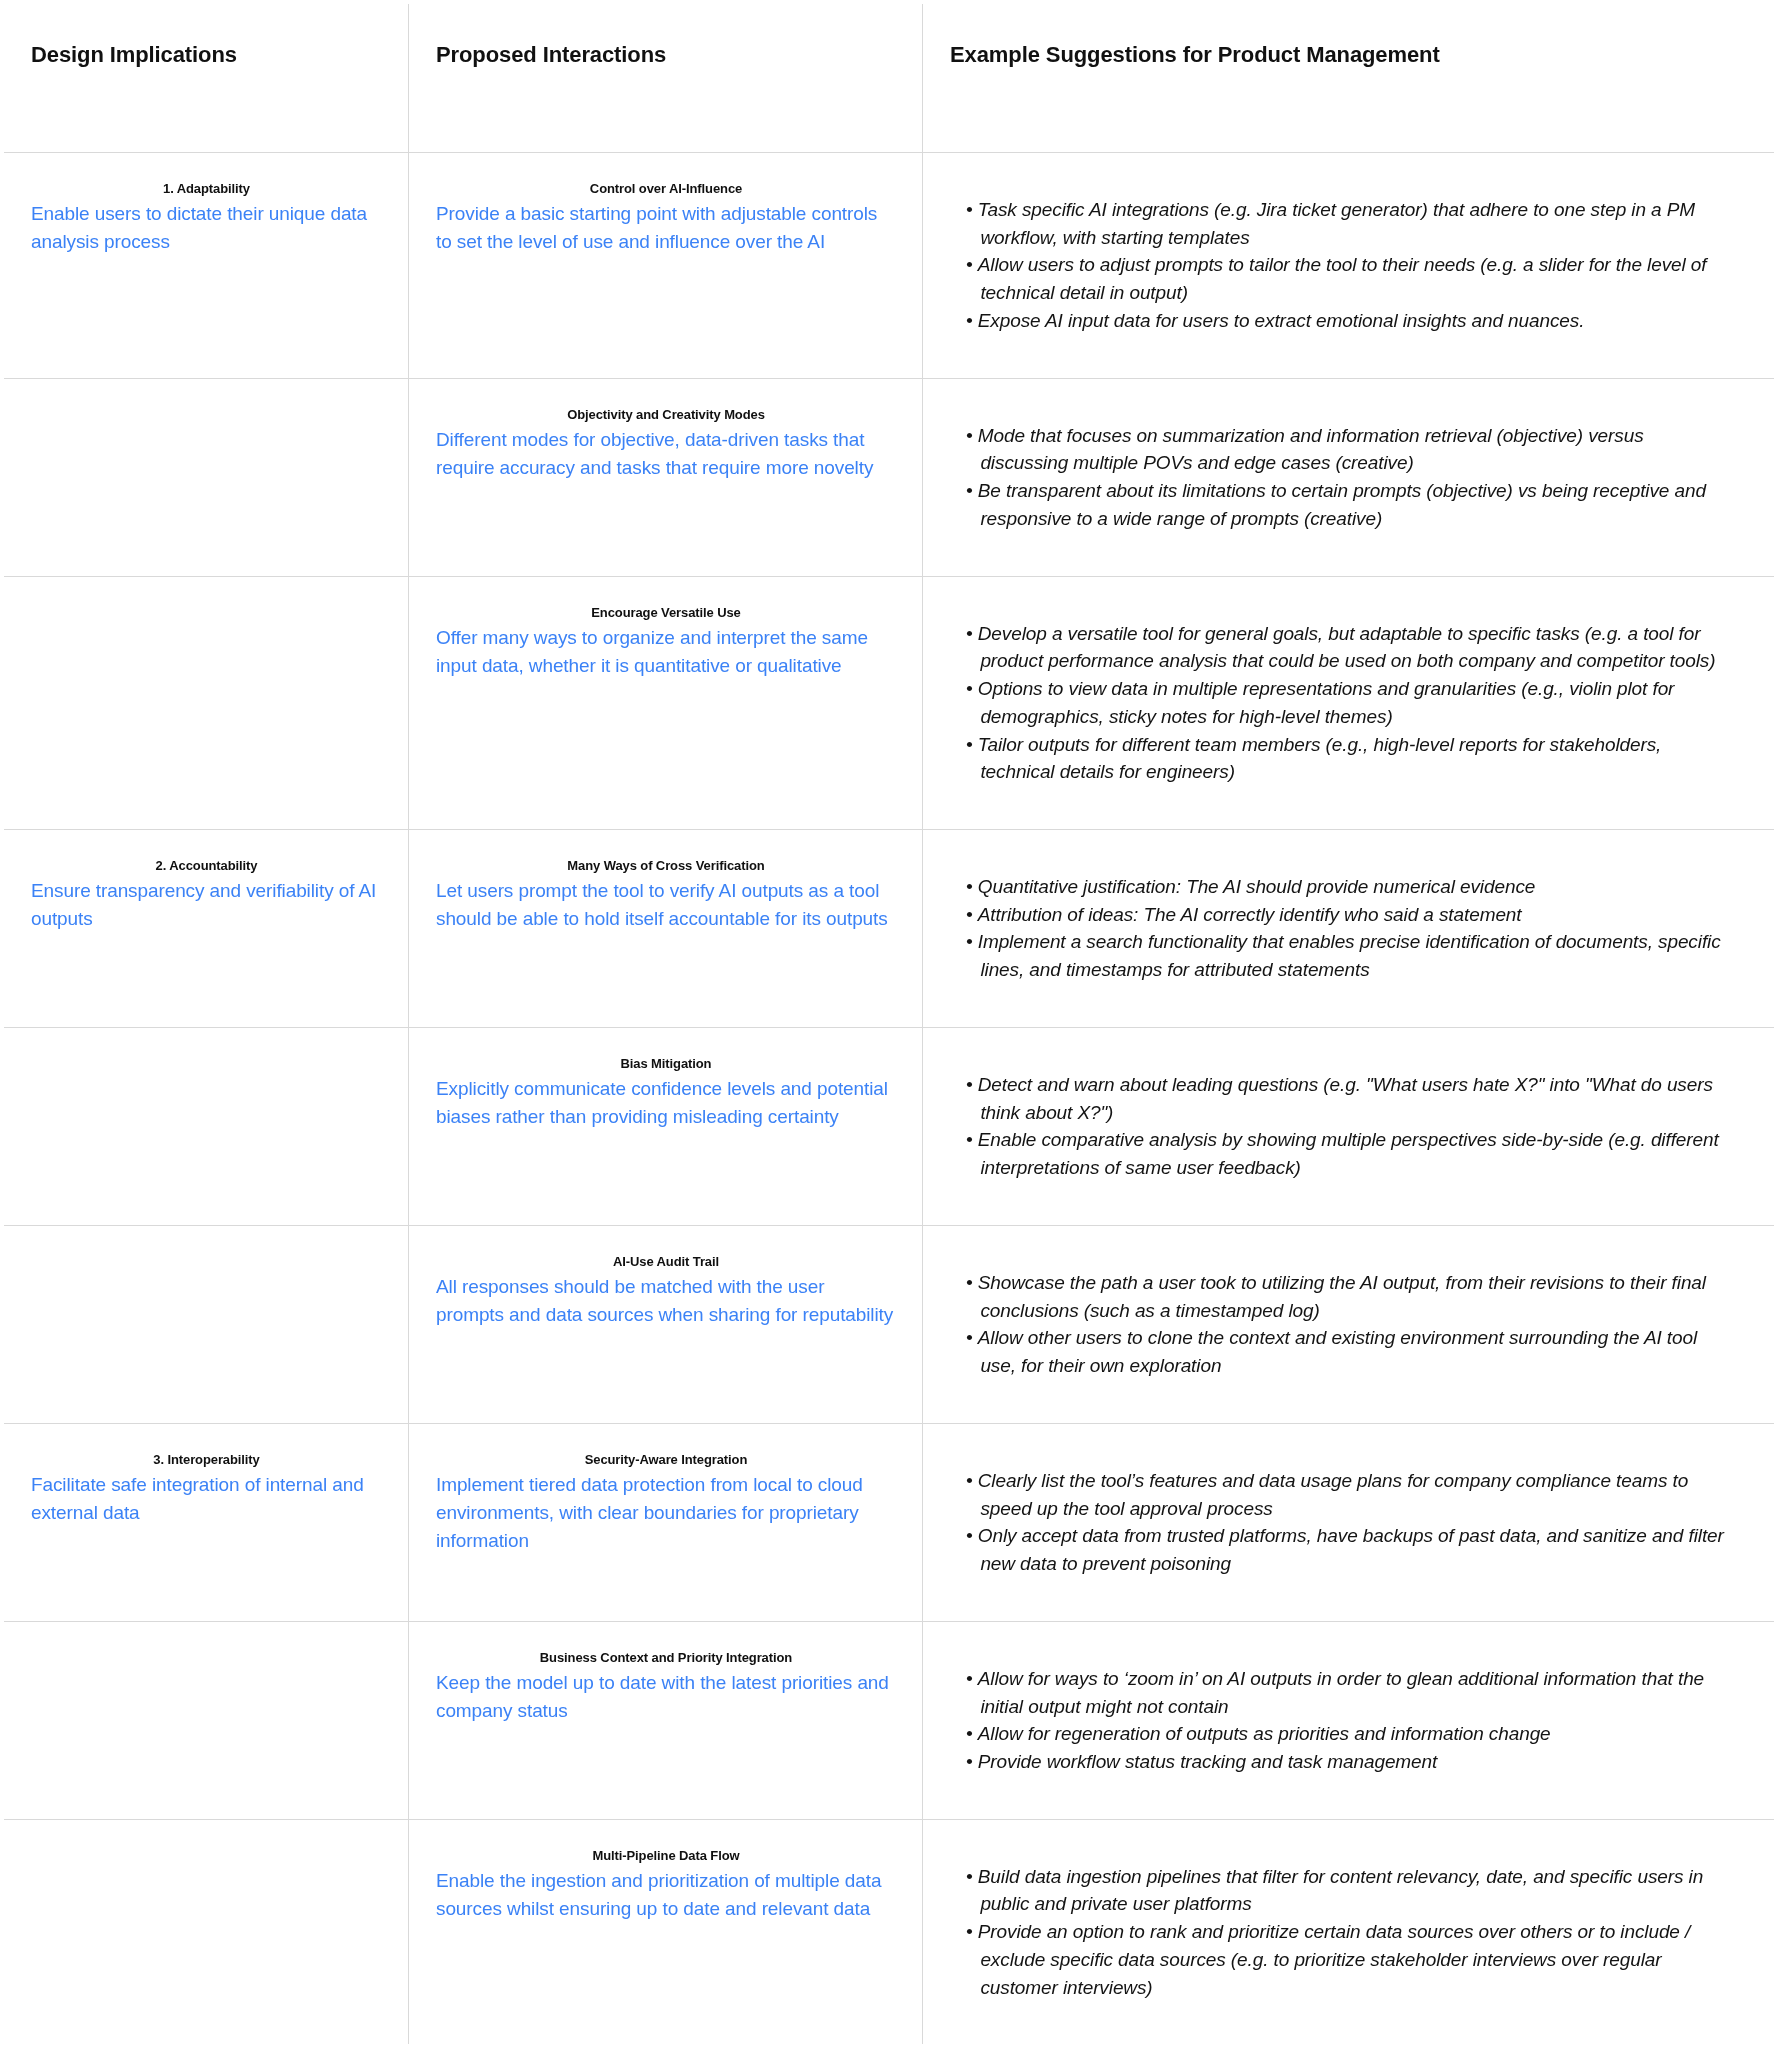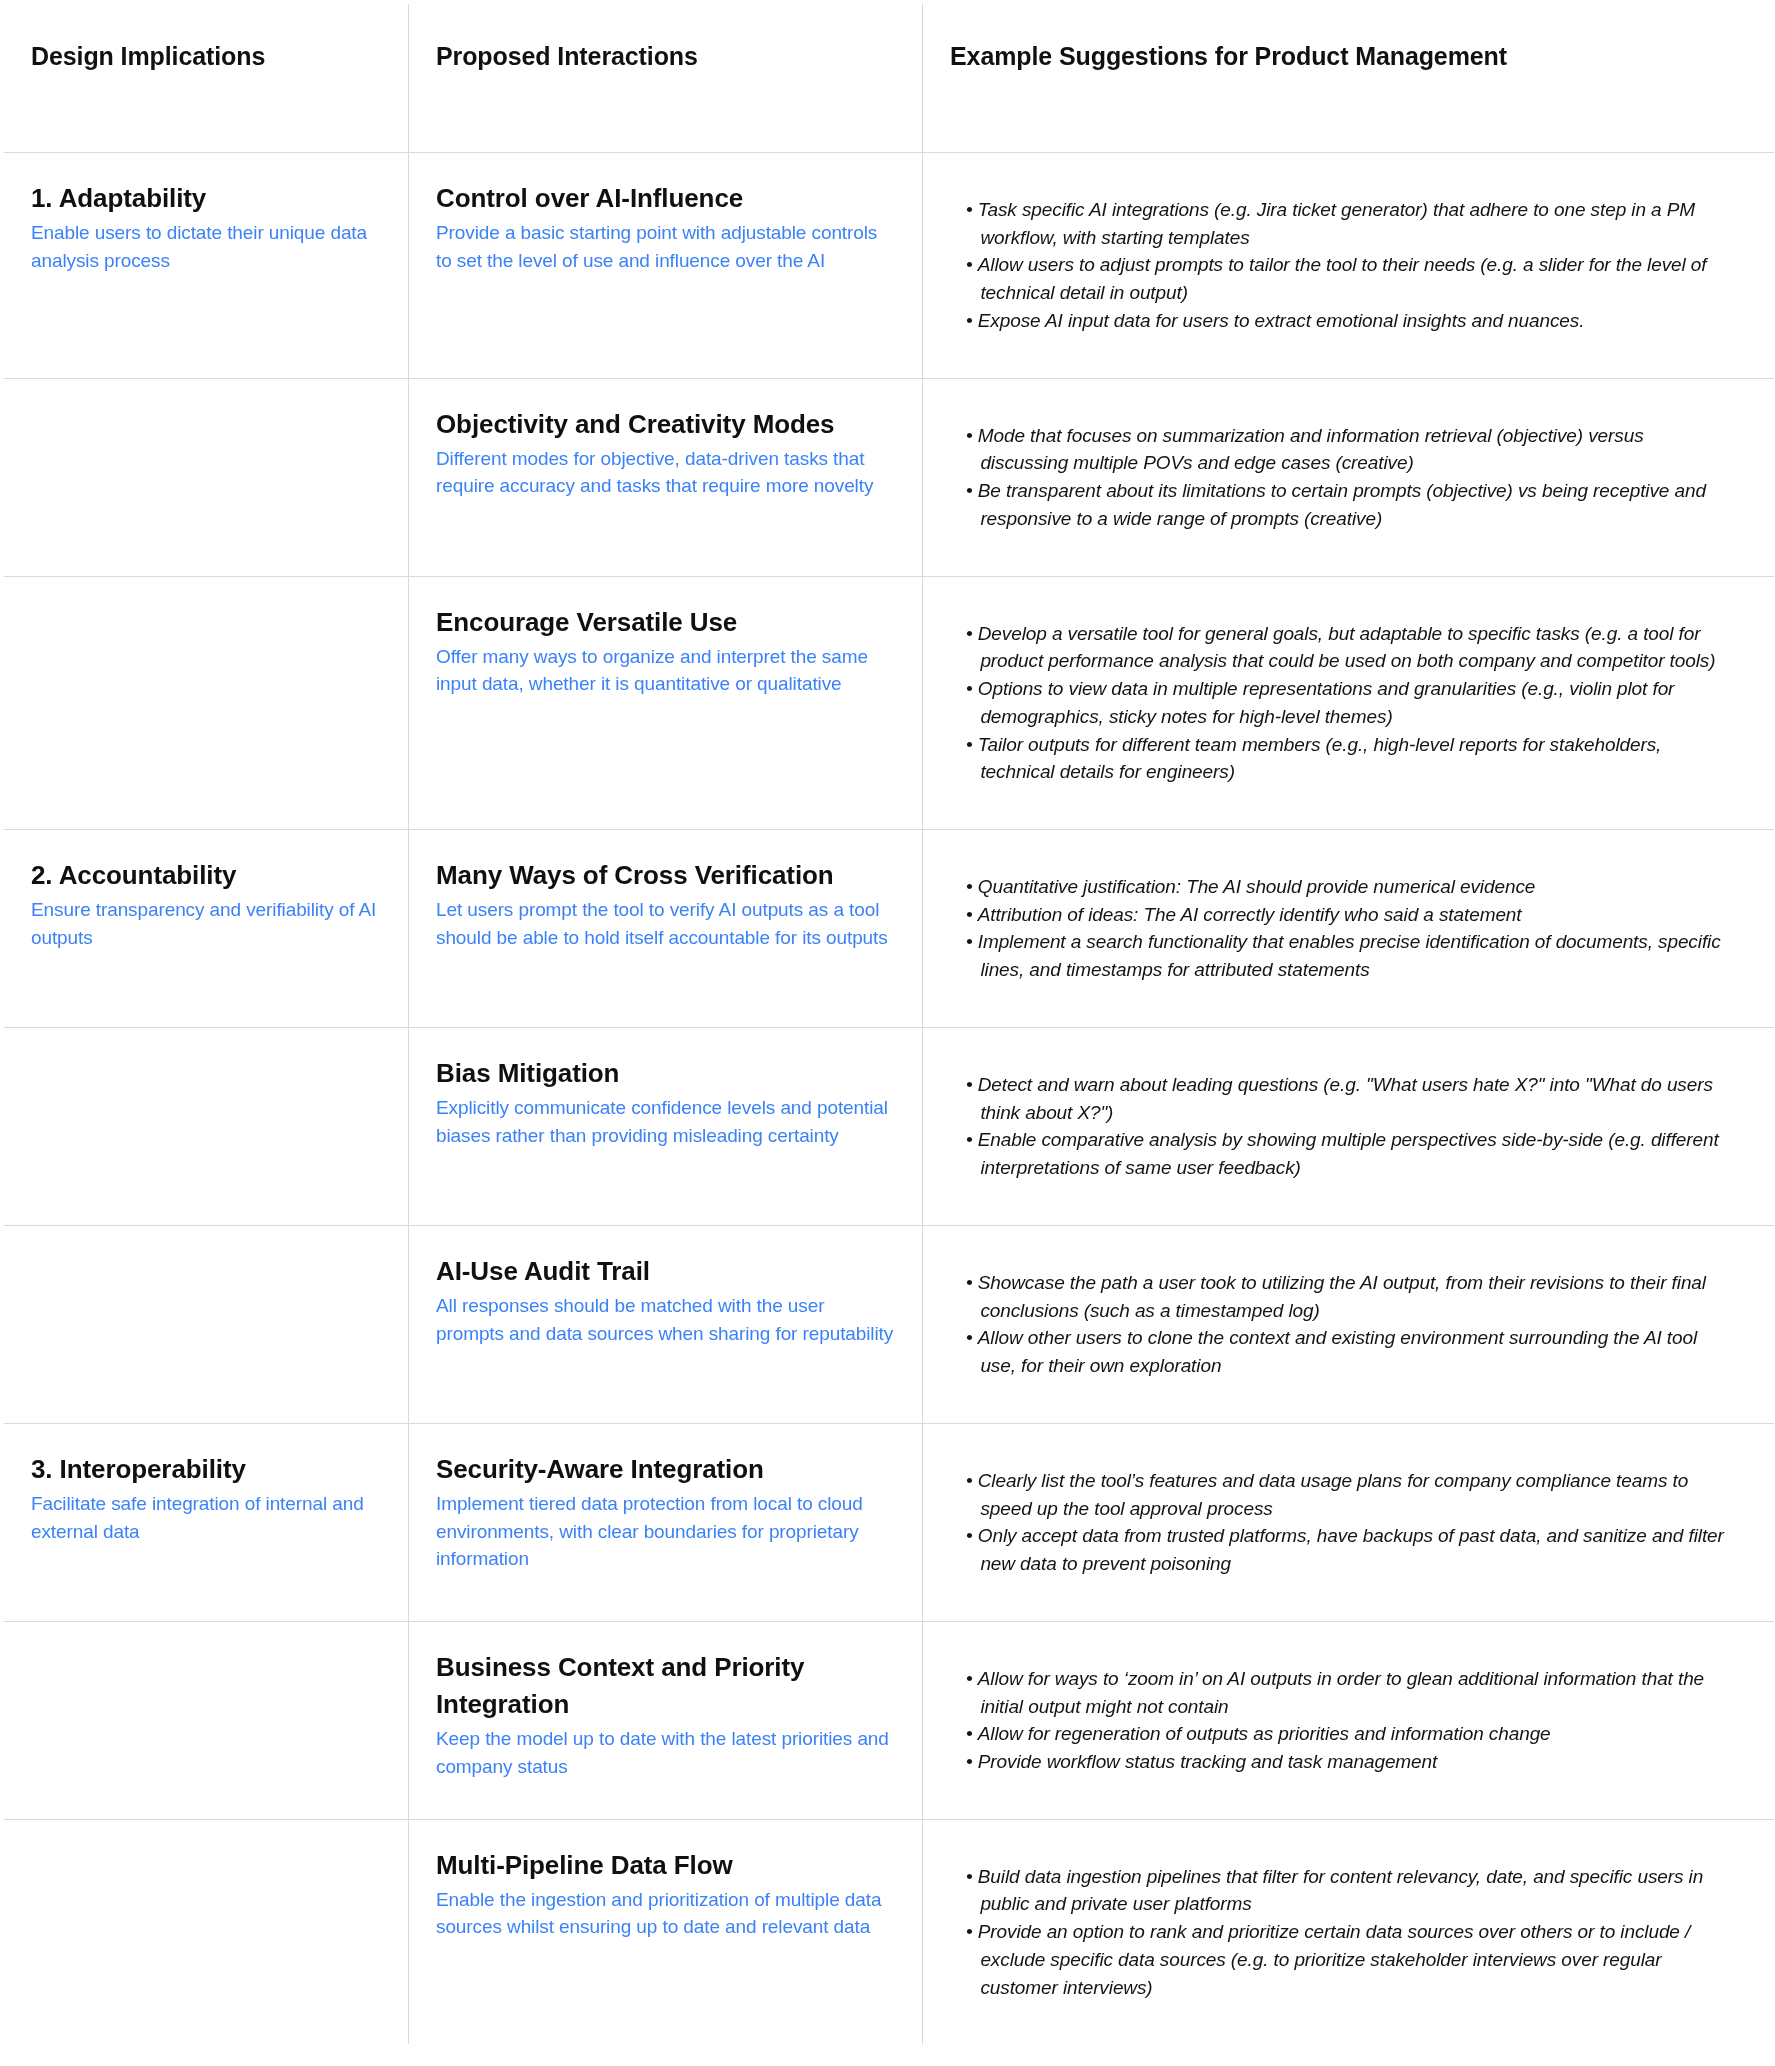--- a/index.html
+++ b/index.html
@@ -42,43 +42,44 @@
     border: 0.8px solid #d9d9d9;
     vertical-align: top;
     text-align: left;
     background: #ffffff;
   }
 
   
   .design-table thead th {
     height: 95px;
     padding: 38px 26px 15px 27px;
-    font-size: 25px;
+    font-size: 22px;
     font-weight: 700;
     color: #111111;
     letter-spacing: -0.1px;
     border-top: none;
   }
   .design-table thead th:first-child { border-left: none; }
   .design-table thead th:last-child  { border-right: none; margin-left: 44px; }
 
   .design-table tbody td {
     padding: 27px 26px 27px 27px;
   }
   .design-table tbody tr td:first-child { border-left: none; }
   .design-table tbody tr td:last-child  { border-right: none; }
   .design-table tbody tr:last-child td  { border-bottom: none; }
 
   .cell-title {
-    font-size: 26px;
+    font-size: 13px;
     font-weight: 700;
     color: #101010;
     line-height: 1.44;
     letter-spacing: -0.1px;
     margin: 0 0 1.5px 0;
+    text-align: center;
   }
   .cell-desc {
     font-size: 19px;
     font-weight: 400;
     color: #3b82f6;
     line-height: 1.46;
     letter-spacing: -0.1px;
     margin: 0;
   }
 

